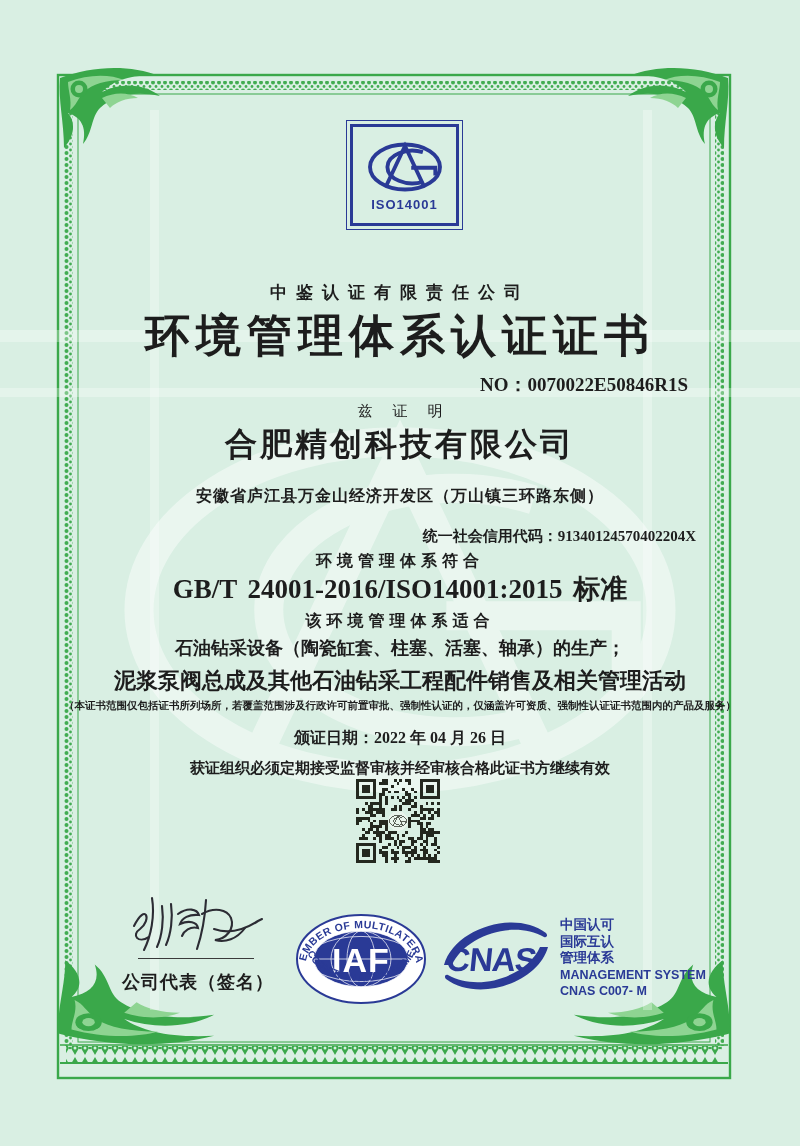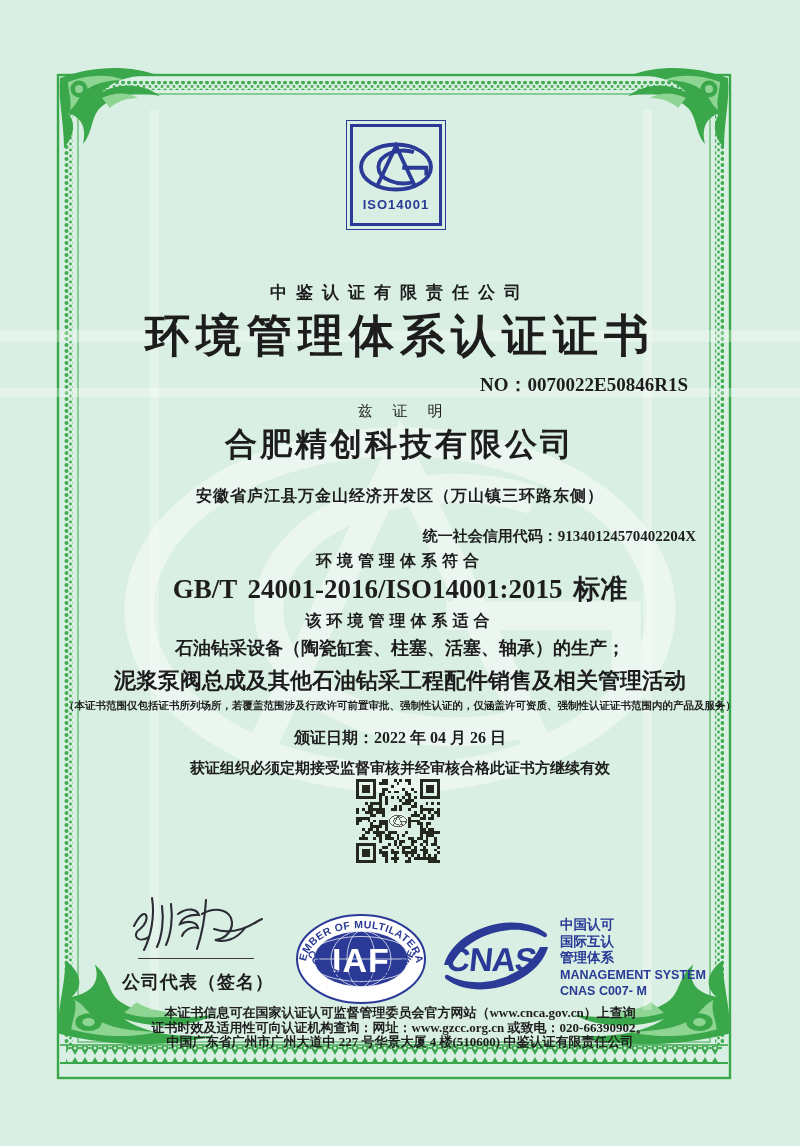--- a/index.html
+++ b/index.html
@@ -14,21 +14,21 @@
 
   
   svg.frame{position:absolute;left:0;top:0;width:800px;height:1146px;}
 
   
   svg.watermark{position:absolute;left:110px;top:400px;width:580px;height:420px;color:#ffffff;opacity:.45;}
   .wm-stripe{position:absolute;background:#ffffff;opacity:.30;}
 
   
   .logo-box{
-    left:346px;top:120px;width:100px;height:110px;
+    left:346px;top:120px;width:117px;height:110px;
     border:1.5px solid #2a3a96;padding:3px;box-sizing:border-box;background:transparent;
   }
   .logo-box-inner{
     width:100%;height:100%;box-sizing:border-box;border:3px solid #2a3a96;
     display:flex;flex-direction:column;align-items:center;justify-content:center;
   }
   .logo-box-inner svg{width:78px;height:56px;color:#2a3a96;}
   .iso-label{font-family:"Liberation Sans","DejaVu Sans",sans-serif;font-size:13px;letter-spacing:1px;color:#2a3a96;margin-top:2px;font-weight:600;}
 
   
@@ -505,19 +505,14 @@
   </div>
 
   <div class="abs cnas-text">
     <div>中国认可</div>
     <div>国际互认</div>
     <div>管理体系</div>
     <div class="en">MANAGEMENT SYSTEM</div>
     <div class="en">CNAS C007- M</div>
   </div>
 
-  <div class="abs ctr notes">
-    <div>本证书信息可在国家认证认可监督管理委员会官方网站（www.cnca.gov.cn）上查询</div>
-    <div>证书时效及适用性可向认证机构查询：网址：www.gzcc.org.cn 或致电：020-66390902。</div>
-    <div>中国广东省广州市广州大道中 227 号华景大厦 4 楼(510600)  中鉴认证有限责任公司</div>
-  </div>
 
 </div>
 
 </body></html>

